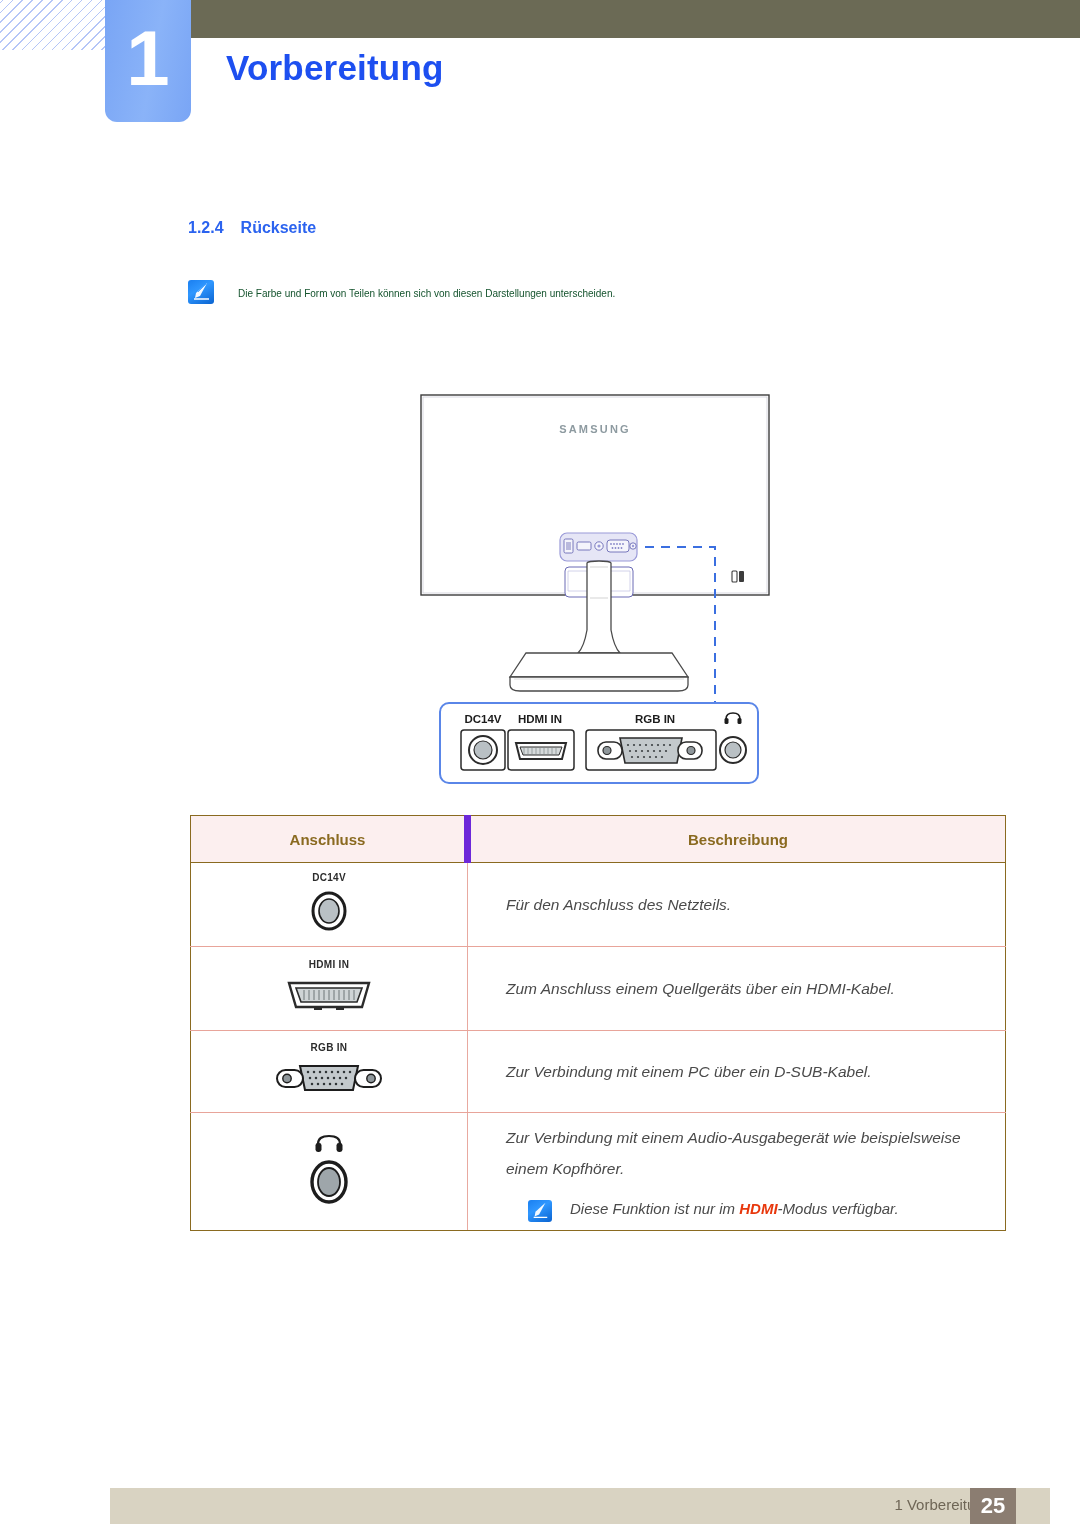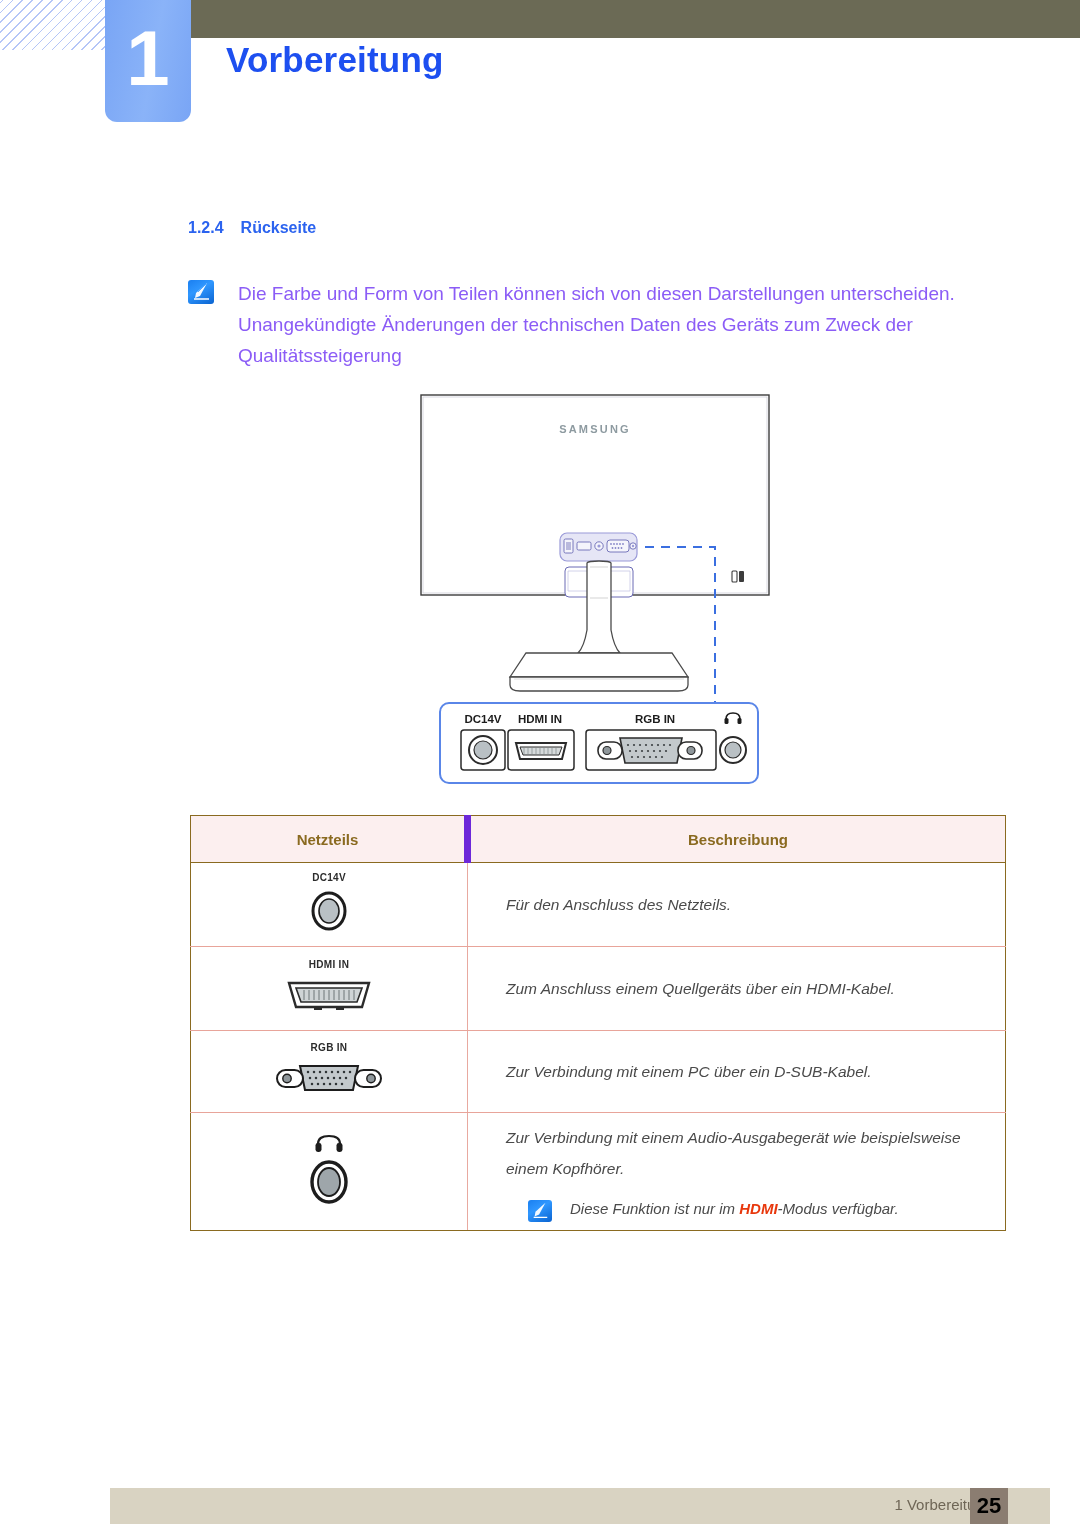--- a/index.html
+++ b/index.html
@@ -27,21 +27,21 @@
     background:linear-gradient(100deg,#79a5f5 0%,#8ab3f8 55%,#79a5f5 100%);
     border-bottom-right-radius:12px;border-bottom-left-radius:12px;
     color:#ffffff;
     font-size:78px;font-weight:bold;
     display:flex;align-items:center;justify-content:center;
     line-height:1;
     padding-bottom:6px;
     box-sizing:border-box;
   }
   .chap-title{
-    position:absolute;left:226px;top:40px;
+    position:absolute;left:226px;top:48px;
     color:#1d4ff0;
     font-size:35px;font-weight:bold;
     letter-spacing:.2px;
     text-align:right;
   }
 
   
   .sec-head{
     position:absolute;left:188px;top:219px;
     color:#2b63ef;font-size:16px;font-weight:bold;
@@ -54,21 +54,21 @@
   }
   .note-row{display:flex;align-items:flex-start;}
   .note-icon{
     width:26px;height:24px;flex:0 0 26px;margin-top:2px;margin-right:24px;
     border-radius:3px;
     background:linear-gradient(150deg,#1a7ff0 0%,#2f97ff 40%,#0a63d0 100%);
     position:relative;overflow:hidden;
   }
   .note-icon svg{position:absolute;left:2px;top:1px;}
   .note-text{
-    color:#8b5cf6;font-size:19px;line-height:31px;
+    color:#14532d;font-size:10px;line-height:31px;
     max-width:790px;
   }
 
   
   .illus{position:absolute;left:410px;top:385px;width:380px;height:420px;}
   .illus svg{display:block;}
 
   
   .tbl{
     position:absolute;left:190px;top:815px;width:815px;
@@ -124,22 +124,22 @@
   
   .footer-bar{
     position:absolute;left:110px;top:1488px;width:940px;height:36px;
     background:#d9d3c2;
   }
   .footer-txt{
     position:absolute;right:88px;top:1496px;
     color:#6f6656;font-size:15px;
   }
   .footer-page{
-    position:absolute;left:970px;top:1488px;width:38px;height:36px;
-    background:#8b7d71;color:#000000;
+    position:absolute;left:970px;top:1488px;width:46px;height:36px;
+    background:#8b7d71;color:#ffffff;
     font-size:22px;font-weight:bold;
     display:flex;align-items:center;justify-content:center;
   }
 </style>
 </head>
 <body>
 
 <div class="hatch"></div>
 <div class="olive-bar"></div>
 <div class="chap-badge">1</div>
@@ -153,21 +153,20 @@
   <div class="note-row">
     <span class="note-icon">
       <svg width="22" height="21" viewBox="0 0 22 21">
         <path d="M17 2 L6 12 L5 17 L10 15 Z" fill="#ffffff" opacity="0.95"></path>
         <path d="M4 18 L19 18" stroke="#ffffff" stroke-width="1.4" fill="none"></path>
         <path d="M16 3 L8 11" stroke="#2f97ff" stroke-width="0.8" fill="none"></path>
       </svg>
     </span>
     <div class="note-text">
       <div>Die Farbe und Form von Teilen können sich von diesen Darstellungen unterscheiden.</div>
-      <div>Unangekündigte Änderungen der technischen Daten des Geräts zum Zweck der Qualitätssteigerung</div>
     </div>
   </div>
 </div>
 
 <div class="illus">
   <svg width="380" height="420" viewBox="0 0 380 420">
 
     <rect x="11" y="10" width="348" height="200" fill="#ffffff" stroke="#3c3c3c" stroke-width="1.4"></rect>
     <rect x="13" y="12" width="344" height="196" fill="#ffffff" stroke="#c9c9d4" stroke-width="0.7"></rect>
 
@@ -280,21 +279,21 @@
   </svg>
 </div>
 
 <table class="tbl">
   <colgroup>
       <col class="c1">
       <col class="c2">
     </colgroup>
   <thead>
     <tr>
-      <th>Netzteils</th>
+      <th>Anschluss</th>
       <th class="split">Beschreibung</th>
     </tr>
   </thead>
   <tbody>
 
     <tr class="row-h1">
       <td class="port">
         <span class="port-label">DC14V</span>
         <svg width="46" height="46" viewBox="0 0 46 46">
           <ellipse cx="23" cy="23" rx="16" ry="18" fill="#ffffff" stroke="#1d1d1d" stroke-width="3"></ellipse>

